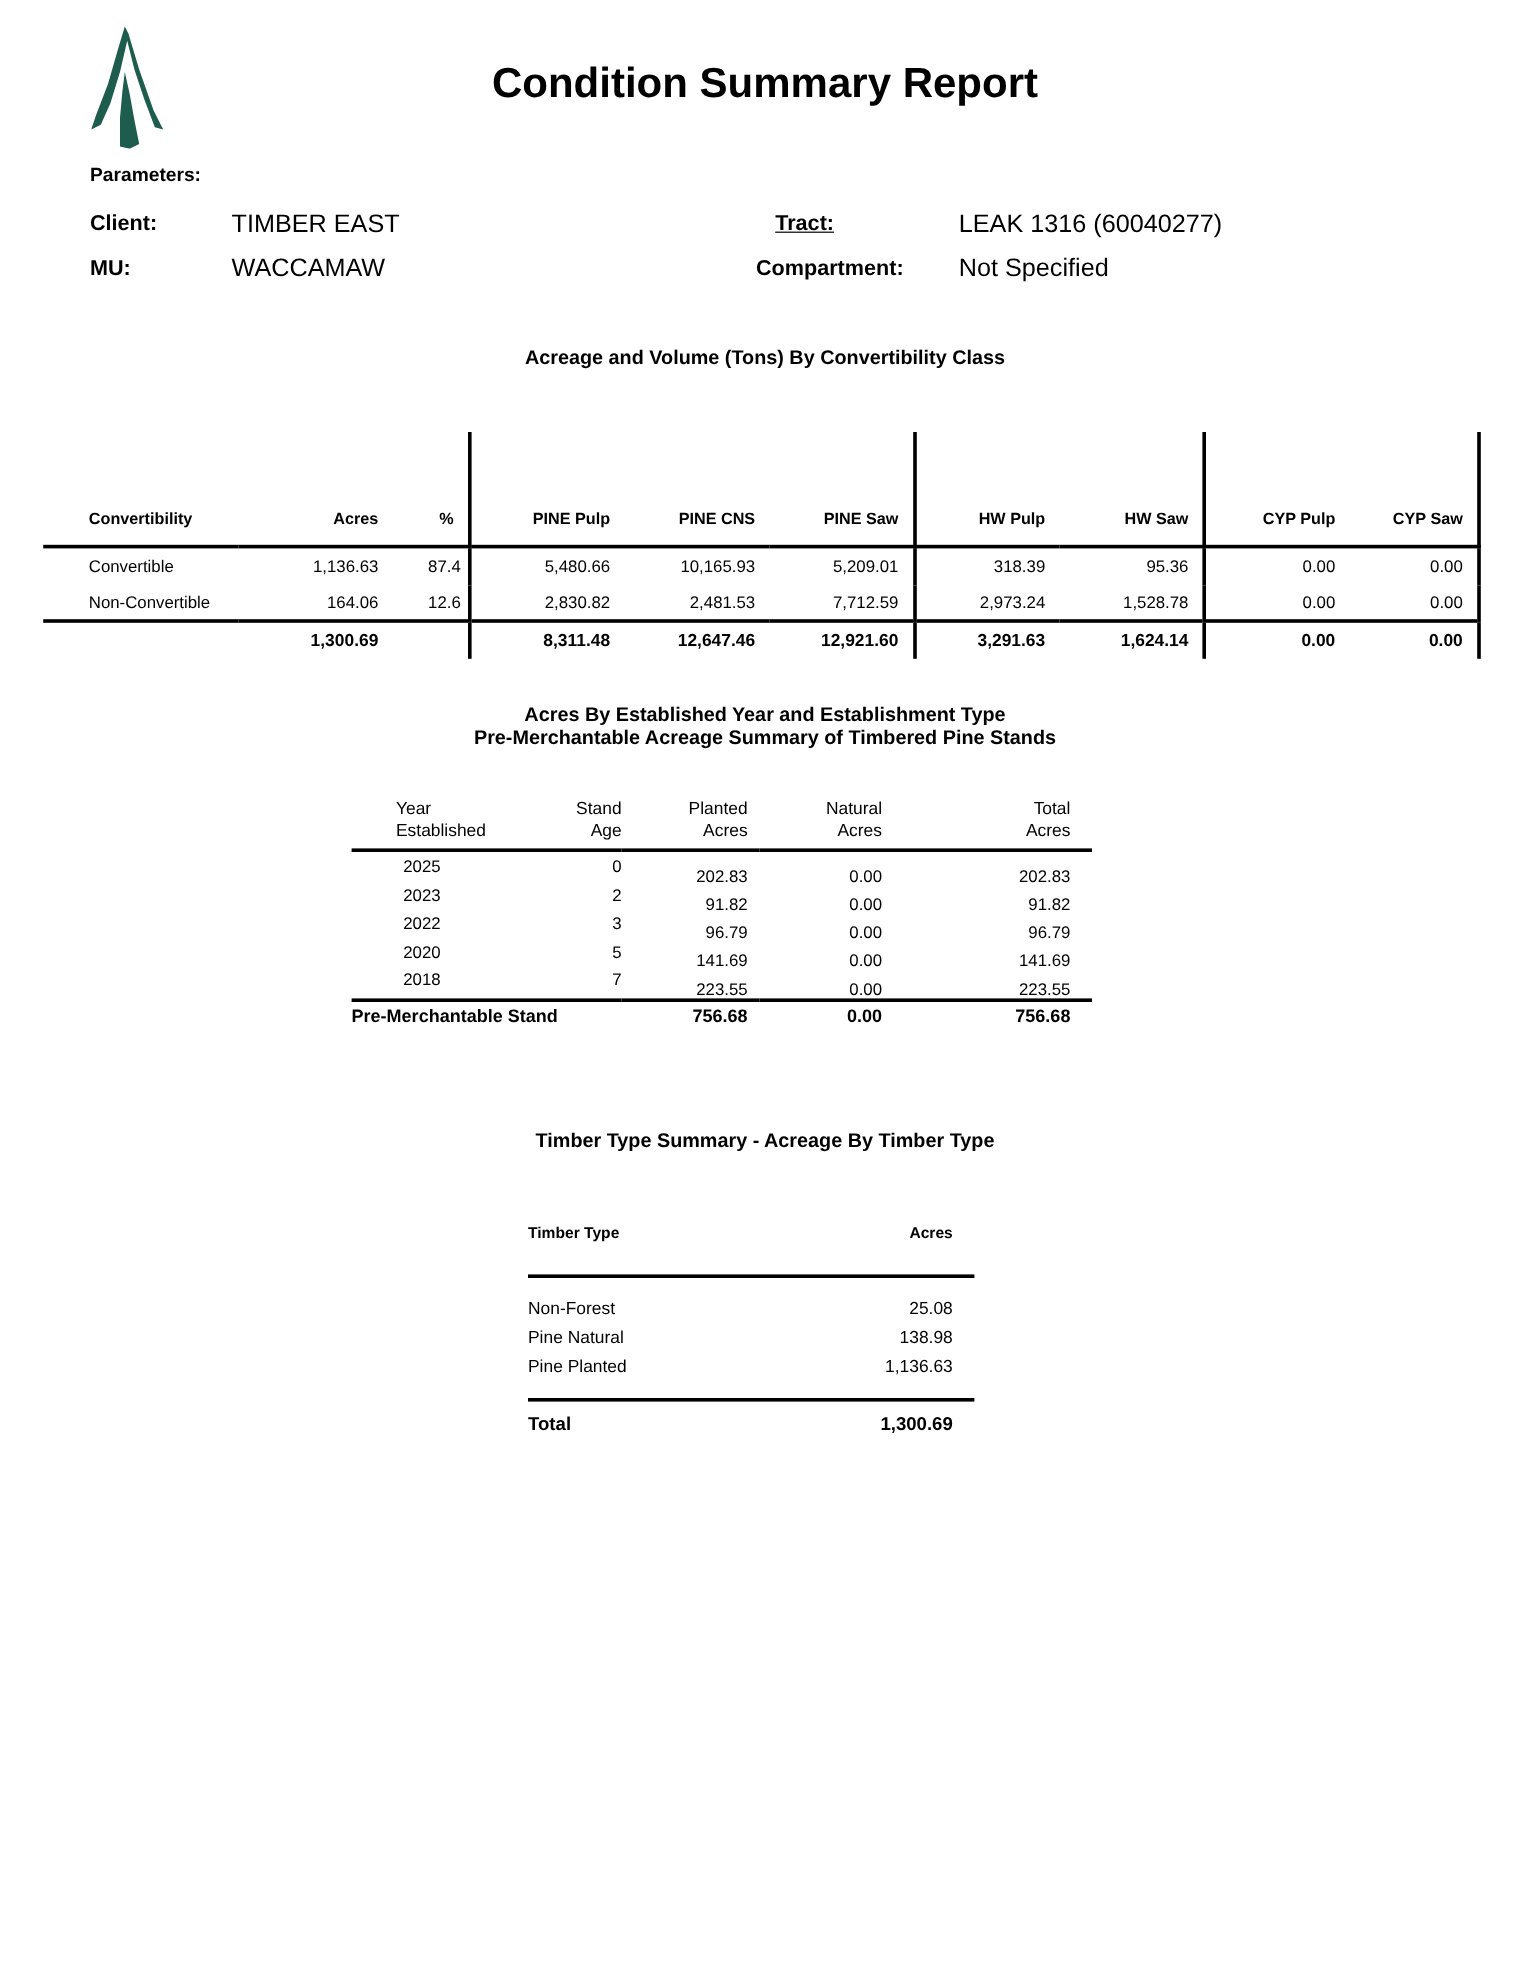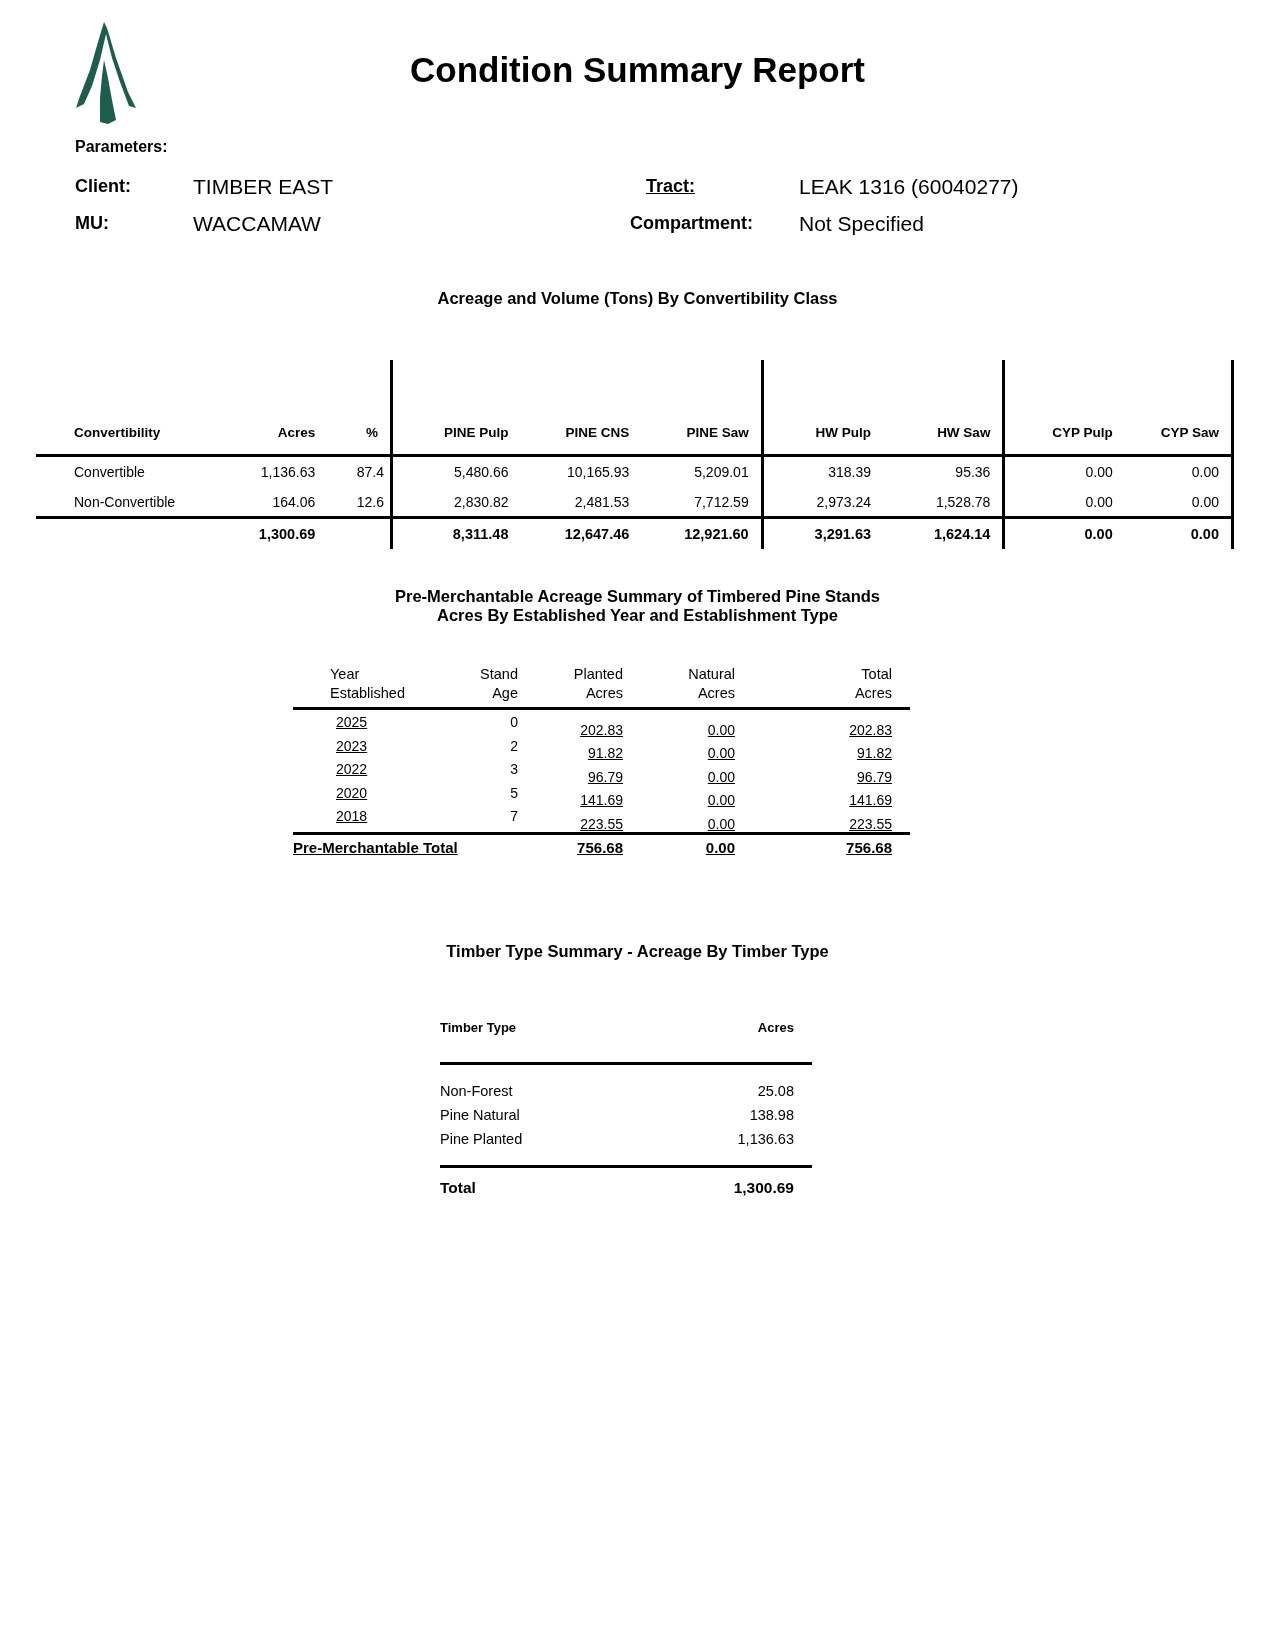--- a/index.html
+++ b/index.html
@@ -20,21 +20,21 @@
   .t1 tr.total td { font-weight:bold; border-top:3px solid #000; height:30px; font-size:14.5px; }
   .t1 .r { text-align:right; }
   .t1 .l { text-align:left; padding-left:38px; }
   .t1 .vb { border-right:3px solid #000; }
   .t1 th.pr, .t1 td.pr { padding-right:12px; }
 
   
   .t2 { left:293px; top:665px; width:617px; }
   .t2 table { border-collapse:collapse; width:100%; font-size:14px; table-layout:fixed; }
   .t2 th { font-weight:normal; font-size:14.5px; line-height:19px; padding:0 0 4px 0; border-bottom:3px solid #000; vertical-align:bottom; }
-  .t2 td { height:23.5px; padding:0;text-decoration:underline; }
+  .t2 td { height:23.5px; padding:0; }
   .t2 tr.total td { font-weight:bold; border-top:3px solid #000; height:26px; font-size:15px; }
   .t2 .r { text-align:right; }
 
   
   .t3 { left:440px; top:1010px; width:372px; }
   .t3 table { border-collapse:collapse; width:100%; font-size:14.5px; table-layout:fixed; }
   .t3 th { font-weight:bold; font-size:13px; height:42px; vertical-align:top; padding:10px 0 0 0; border-bottom:3px solid #000; }
   .t3 td { height:24px; padding:0;margin-left:39px; }
   .t3 tr.first td { padding-top:14px; }
   .t3 tr.last td { padding-bottom:14px; }
@@ -130,22 +130,22 @@
         <td class="r pr">3,291.63</td>
         <td class="r vb pr">1,624.14</td>
         <td class="r pr">0.00</td>
         <td class="r vb pr">0.00</td>
       </tr>
     </tbody>
   </table>
 </div>
 
 <div class="abs sec-title" style="top:587px;">
+  <div>Acres By Established Year and Establishment Type</div>
   <div>Pre-Merchantable Acreage Summary of Timbered Pine Stands</div>
-  <div>Acres By Established Year and Establishment Type</div>
 </div>
 
 <div class="abs t2">
   <table>
     <colgroup>
       <col style="width:225px">
         <col style="width:0px">
         <col style="width:115px">
         <col style="width:112px">
         <col style="width:165px">
@@ -216,21 +216,21 @@
         <tr>
           <td style="text-align:left;padding-left:43px;vertical-align:top">2018</td>
           <td style="text-align:right;vertical-align:top;position:relative">
             <span style="position:absolute;right:0;top:0">7</span>
           </td>
           <td style="text-align:right;padding-right:10px;vertical-align:bottom">223.55</td>
           <td style="text-align:right;padding-right:10px;vertical-align:bottom">0.00</td>
           <td style="text-align:right;padding-right:18px;vertical-align:bottom">223.55</td>
         </tr>
         <tr class="total">
-          <td colspan="2" style="text-align:left;white-space:nowrap">Pre-Merchantable Total</td>
+          <td colspan="2" style="text-align:left;white-space:nowrap">Pre-Merchantable Stand</td>
           <td style="text-align:right;padding-right:10px">756.68</td>
           <td style="text-align:right;padding-right:10px">0.00</td>
           <td style="text-align:right;padding-right:18px">756.68</td>
         </tr>
       </tbody>
   </table>
 </div>
 
 <div class="abs sec-title" style="top:942px;">Timber Type Summary - Acreage By Timber Type</div>
 

